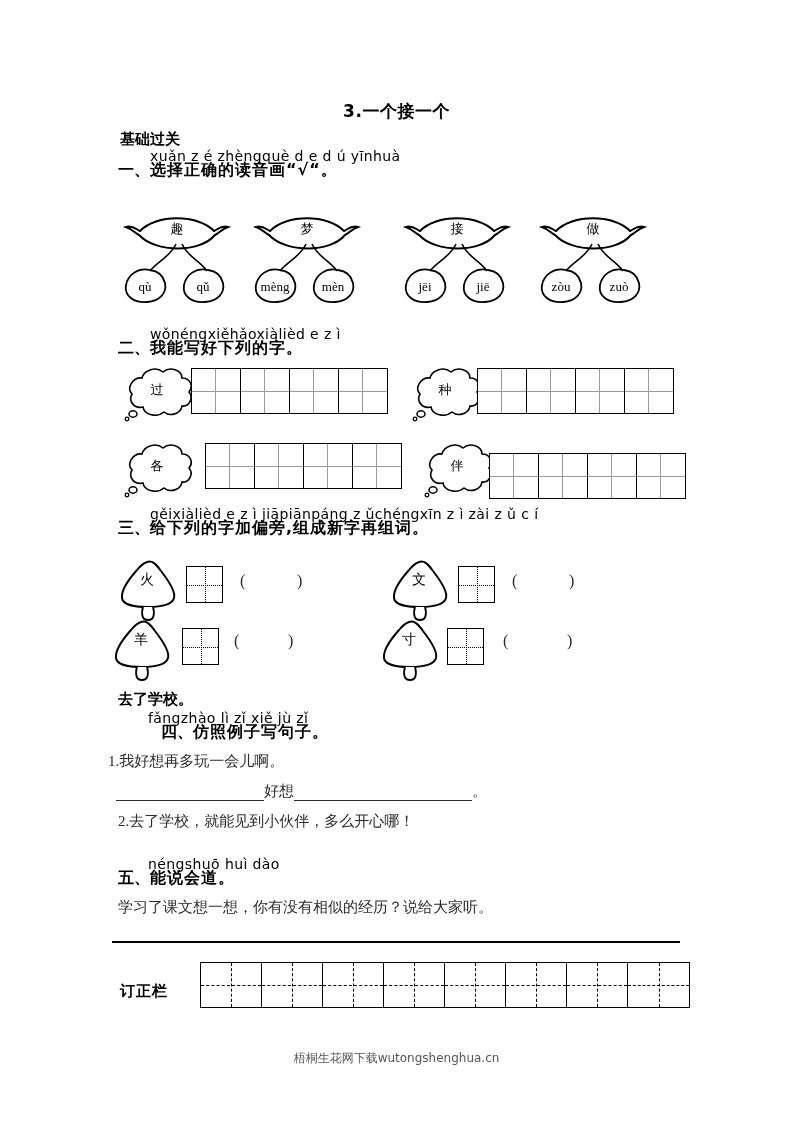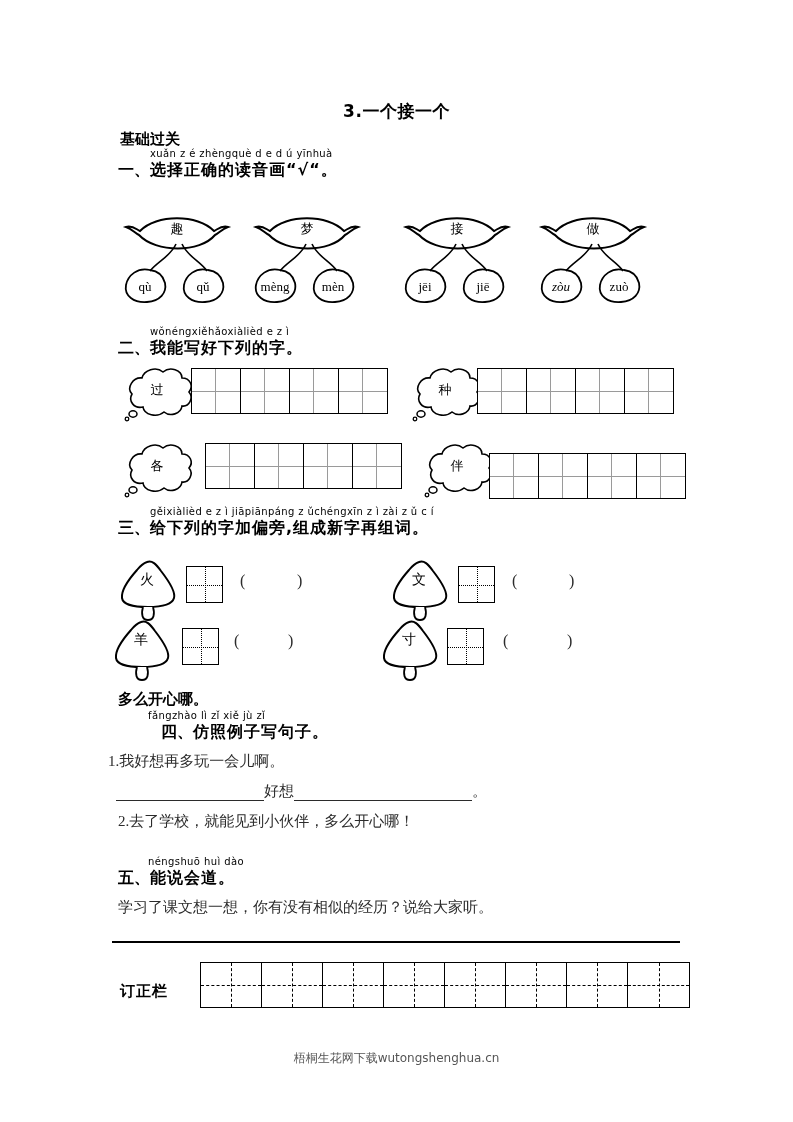--- a/index.html
+++ b/index.html
@@ -53,21 +53,21 @@
   }
   .sec-head .txt {
     font-family: "DejaVu Sans", sans-serif;
     font-weight: bold;
     font-size: 16px;
     letter-spacing: 1px;
   }
   .pinyin {
     position: absolute;
     font-family: "DejaVu Sans", sans-serif;
-    font-size: 10px;
+    font-size: 14px;
     white-space: nowrap;
     letter-spacing: 0.4px;
     color: #000;
   }
 
   
   .body-text {
     position: absolute;
     font-family: "Liberation Serif", "DejaVu Serif", serif;
     font-size: 15px;
@@ -299,21 +299,21 @@
 
   <div class="cherry-group" style="left:528px; top:195px;">
     <svg width="150" height="110" viewBox="0 0 150 110">
       <path d="M14,32 C20,30 24,34 28,36 C44,19 86,19 102,36 C106,34 110,30 116,32 C110,34 107,38 103,40 C88,58 44,58 27,40 C23,38 20,34 14,32 Z" fill="none" stroke="#000" stroke-width="2"></path>
       <path d="M64,49 C58,62 46,66 38,76" fill="none" stroke="#000" stroke-width="1.6"></path>
       <path d="M70,49 C76,62 88,66 95,76" fill="none" stroke="#000" stroke-width="1.6"></path>
       <path d="M38,75 C26,72 16,80 14,90 C12,101 22,108 35,107 C48,106 55,98 53,88 C51,80 46,76 38,75 Z" fill="none" stroke="#000" stroke-width="1.8"></path>
       <path d="M96,75 C84,72 74,80 72,90 C70,101 80,108 93,107 C106,106 113,98 111,88 C109,80 104,76 96,75 Z" fill="none" stroke="#000" stroke-width="1.8"></path>
     </svg>
     <div class="leaf-char" style="left:45px; top:25px;">做</div>
-    <div class="fruit-text" style="left:10px; top:84px;font-style:italic;">zòu</div>
+    <div class="fruit-text" style="left:10px; top:84px;">zòu</div>
     <div class="fruit-text" style="left:68px; top:84px;">zuò</div>
   </div>
 
   <div class="pinyin" style="left:150px; top:326px;">wǒnéngxiěhǎoxiàlièd e z ì</div>
   <div class="sec-head" style="left:118px; top:338px;">
     <span class="num">二、</span><span class="txt">我能写好下列的字。</span>
   </div>
 
   <div class="cloud-wrap" style="left:120px; top:364px;">
     <svg width="76" height="58" viewBox="0 0 76 58">
@@ -477,21 +477,21 @@
     </svg>
     <div class="mush-char">寸</div>
   </div>
   <div class="tzg" style="left:447px; top:628px;">
     <div class="vline"></div>
       <div class="hline"></div>
   </div>
   <span class="paren" style="left:503px; top:632px;">(</span>
   <span class="paren" style="left:567px; top:632px;">)</span>
 
-  <div class="bold-label" style="left:118px; top:690px;">多么开心哪。</div>
+  <div class="bold-label" style="left:118px; top:690px;">去了学校。</div>
 
   <div class="pinyin" style="left:148px; top:710px;">fǎngzhào lì  zǐ  xiě jù  zǐ</div>
   <div class="sec-head" style="left:118px; top:722px;margin-left:43px;">
     <span class="num">四、</span><span class="txt">仿照例子写句子。</span>
   </div>
 
   <div class="body-text" style="left:108px; top:752px;">1.我好想再多玩一会儿啊。</div>
   <div class="ansline" style="left:116px; top:782px;">
     <span class="blank b-long"></span><span>好想</span><span class="blank b-long2"></span><span>。</span>
   </div>

